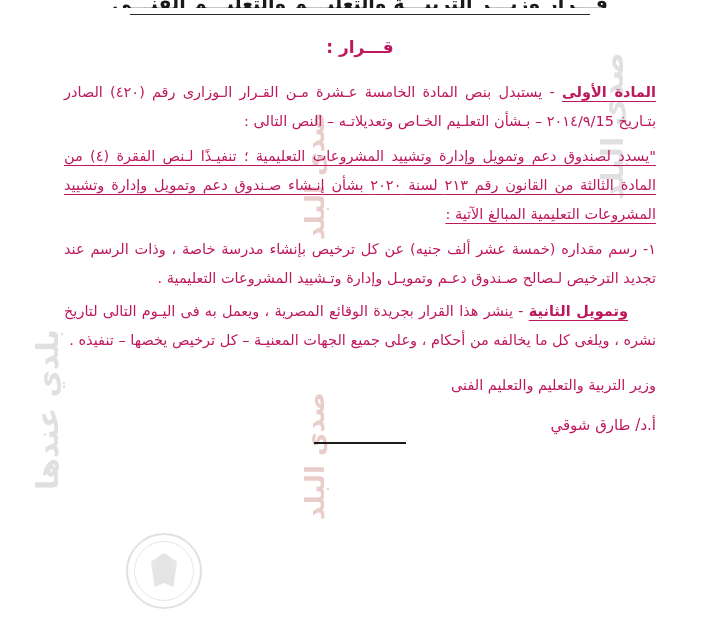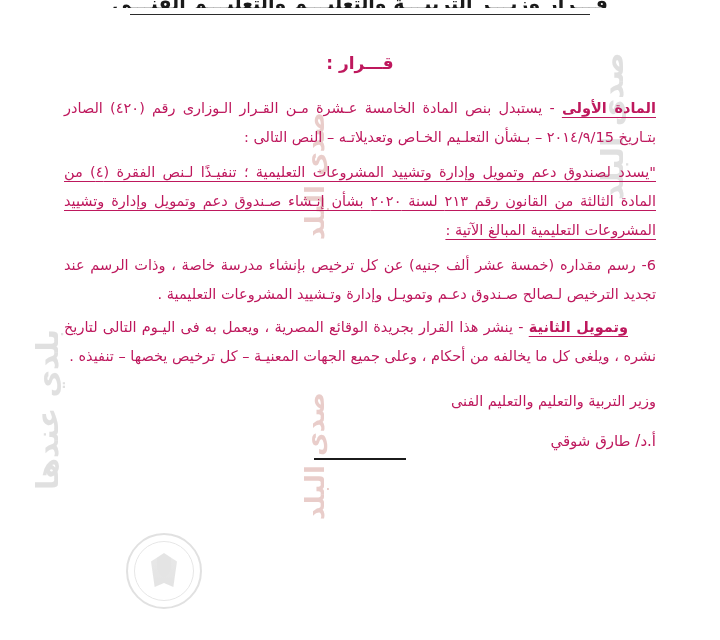--- a/index.html
+++ b/index.html
@@ -77,21 +77,21 @@
     opacity: .8;
   }
 
   
   .page {
     position: relative;
     z-index: 2;
     width: 720px;
     height: 640px;
     box-sizing: border-box;
-    padding: 16px 64px;
+    padding: 0 64px;
     margin-left: 32px;
   }
 
   
   .top-heading {
     position: absolute;
     top: -8px;
     left: 0;
     right: 0;
     text-align: center;
@@ -179,21 +179,21 @@
 
     <div class="decision-word">قـــرار :</div>
 
     <p class="para">
       <span class="b u">المادة الأولى</span>
       <span>- يستبدل بنص المادة الخامسة عـشرة مـن القـرار الـوزارى رقم (٤٢٠) الصادر بتـاريخ ٢٠١٤/٩/15 – بـشأن التعلـيم الخـاص وتعديلاتـه – النص التالى :</span>
     </p>
 
     <p class="para u">"يسدد لصندوق دعم وتمويل وإدارة وتشييد المشروعات التعليمية ؛ تنفيـذًا لـنص الفقرة (٤) من المادة الثالثة من القانون رقم ٢١٣ لسنة ٢٠٢٠ بشأن إنـشاء صـندوق دعم وتمويل وإدارة وتشييد المشروعات التعليمية المبالغ الآتية :</p>
 
-    <p class="item">6- رسم مقداره (خمسة عشر ألف جنيه) عن كل ترخيص بإنشاء مدرسة خاصة ، وذات الرسم عند تجديد الترخيص لـصالح صـندوق دعـم وتمويـل وإدارة وتـشييد المشروعات التعليمية .</p>
+    <p class="item">١- رسم مقداره (خمسة عشر ألف جنيه) عن كل ترخيص بإنشاء مدرسة خاصة ، وذات الرسم عند تجديد الترخيص لـصالح صـندوق دعـم وتمويـل وإدارة وتـشييد المشروعات التعليمية .</p>
 
     <p class="para indent">
       <span class="b u">وتمويل الثانية</span>
       <span>- ينشر هذا القرار بجريدة الوقائع المصرية ، ويعمل به فى اليـوم التالى لتاريخ نشره ، ويلغى كل ما يخالفه من أحكام ، وعلى جميع الجهات المعنيـة – كل ترخيص يخصها – تنفيذه .</span>
     </p>
 
     <div class="closing">وزير التربية والتعليم والتعليم الفنى</div>
     <div class="signature-name">أ.د/ طارق شوقي</div>
     <div class="sig-line"></div>
   </div>

